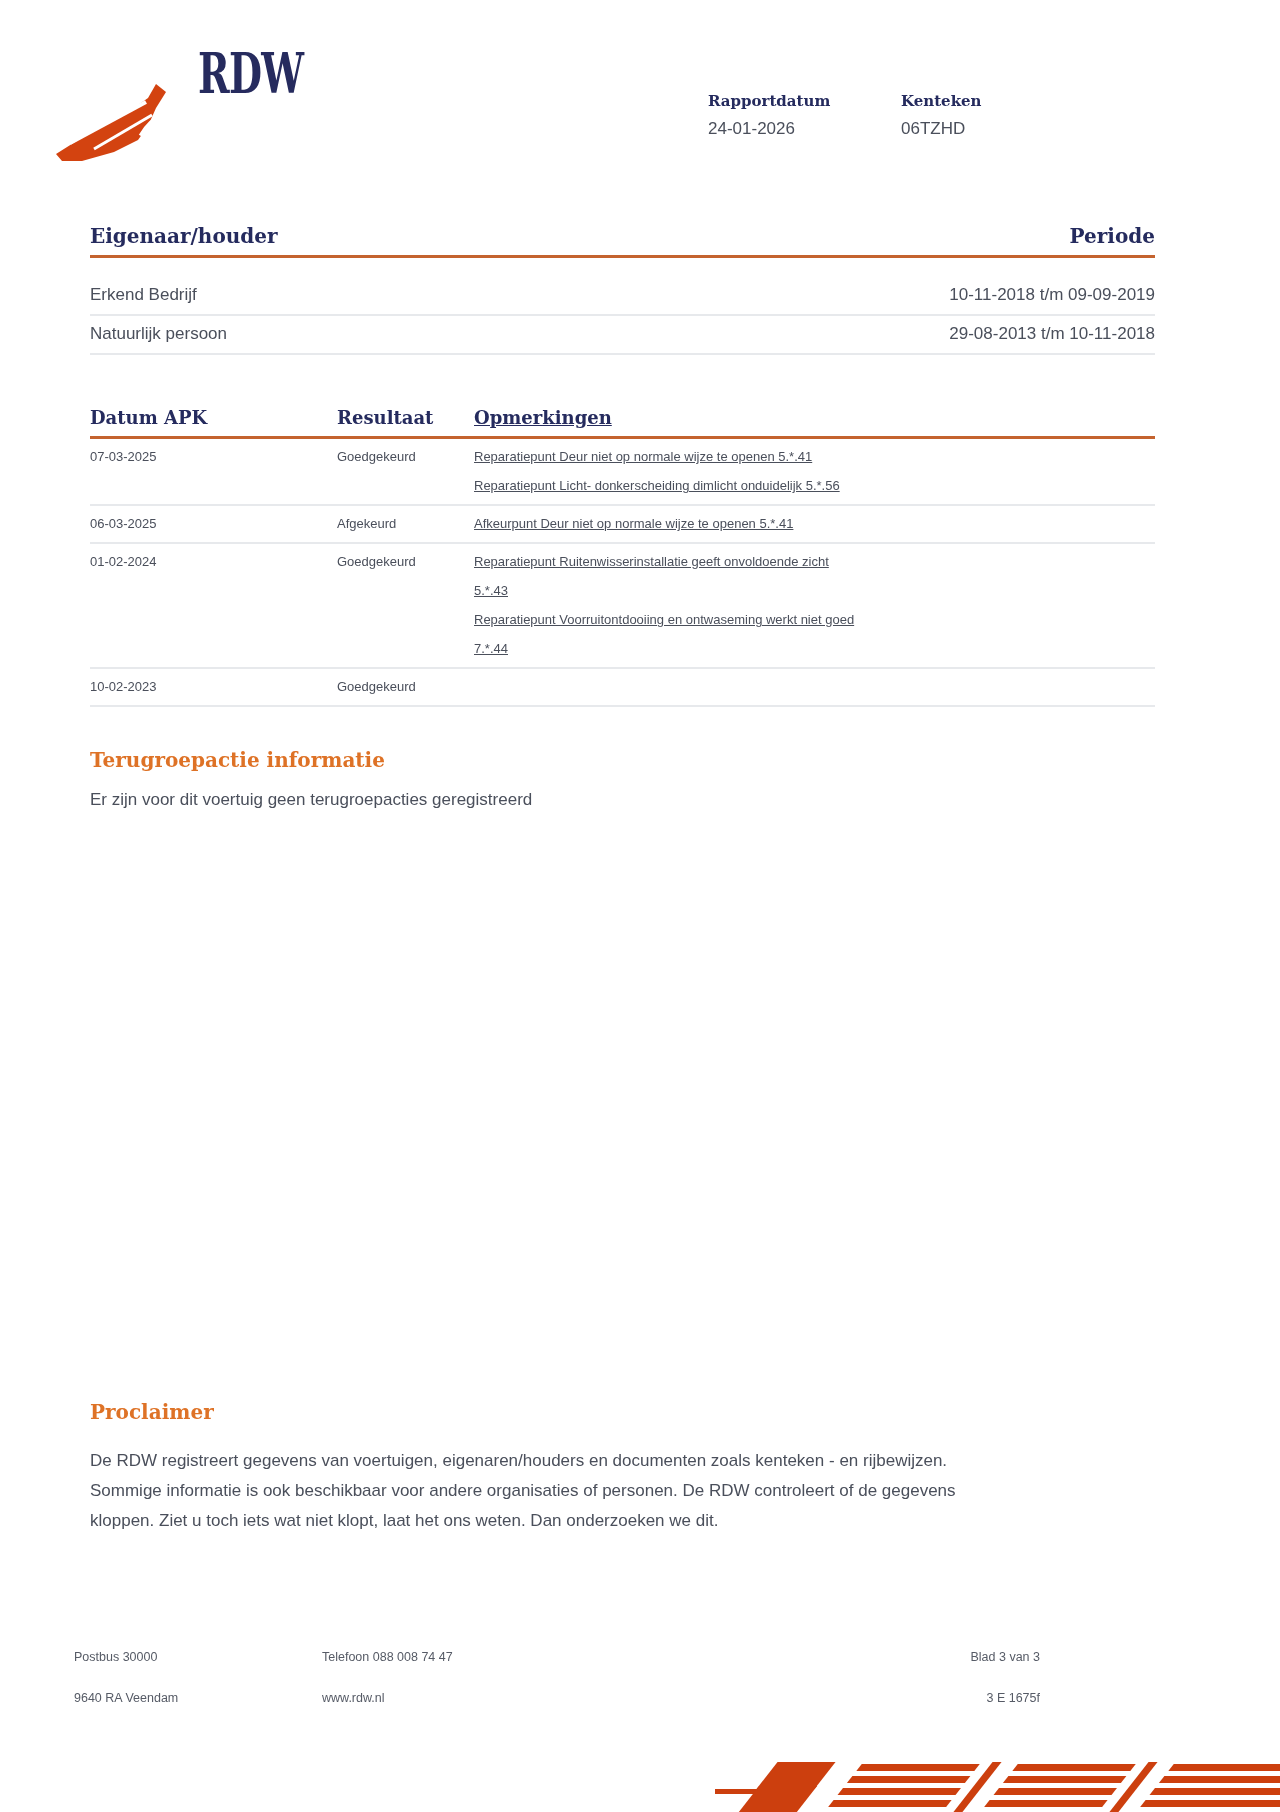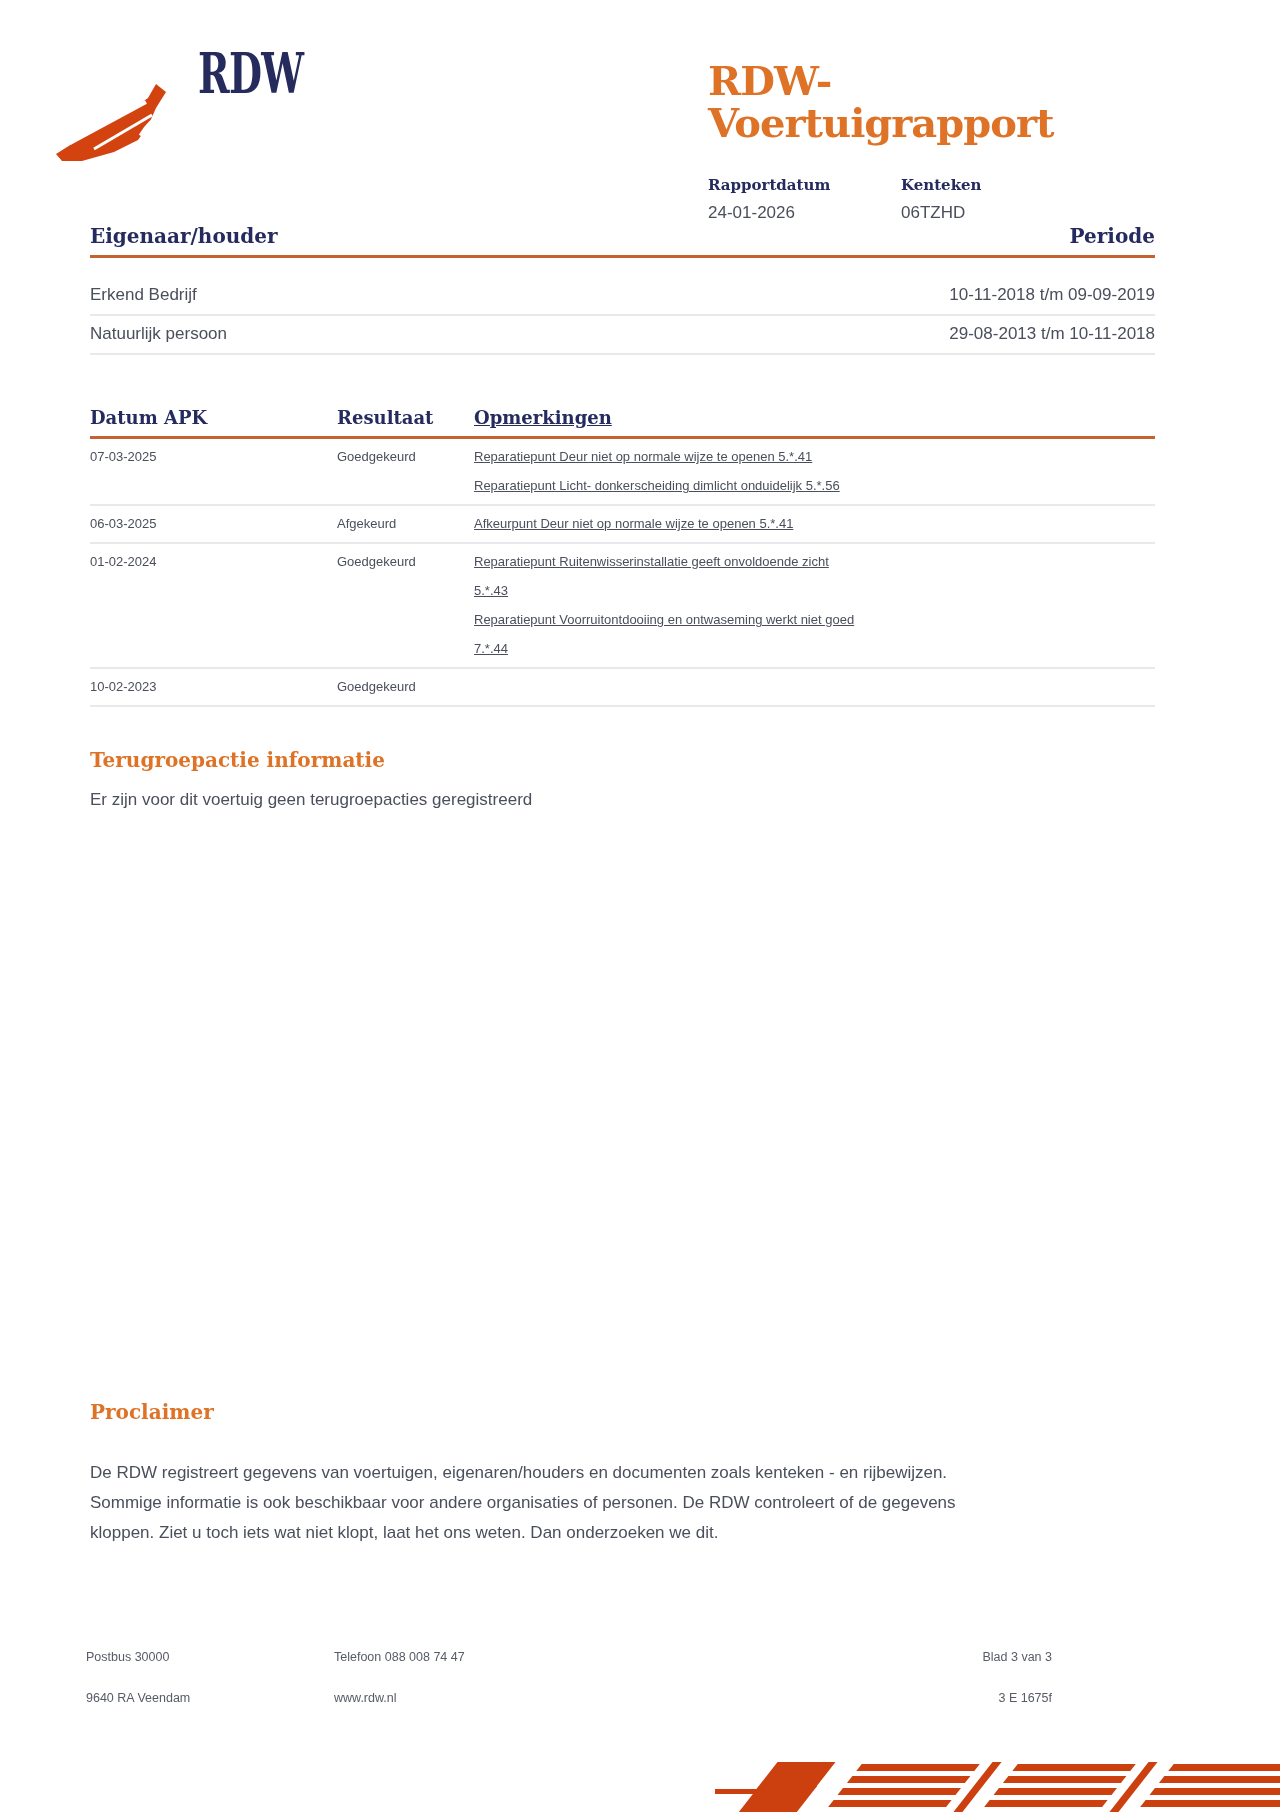--- a/index.html
+++ b/index.html
@@ -44,21 +44,21 @@
   .col-result { width:137px; flex:none; }
   .col-remarks { flex:1; min-width:0;text-decoration:underline; }
   .apk-row { display:flex; font-size:13px; line-height:29px; padding:3px 0 4px 0; border-bottom:2px solid #e7e9ec; }
   .apk-row .remark-line { line-height:29px; }
   .apk-row.empty-remarks { min-height:36px; }
 
   
   .sec-body { font-size:17px; margin-top:13px; line-height:30px; }
 
   
-  .footer { position:absolute; left:86px; top:1650px; width:966px; display:flex; font-size:12.5px; color:#565b66; }
+  .footer { position:absolute; left:74px; top:1650px; width:966px; display:flex; font-size:12.5px; color:#565b66; }
   .f-col1 { width:248px; flex:none; }
   .f-col2 { flex:1; }
   .f-col3 { text-align:right; }
   .f-col div + div { margin-top:27px; }
 
   
   .speed-graphic { position:absolute; right:0; bottom:0; width:565px; height:50px; overflow:hidden; }
   .sg { position:absolute; background:#cc3f0e; transform:skewX(-38deg); }
   .sg-hline { position:absolute; left:0; top:27px; width:92px; height:5px; background:#cc3f0e; }
   .sg-b1a { left:52px; top:0; width:58px; height:27px; }
@@ -77,21 +77,20 @@
 
 <svg class="logo-swoosh" viewBox="0 0 128 80" aria-hidden="true">
   <polygon fill="#d34310" points="2,72 40,48 74,30 94,16 102,2 112,10 102,26 94,44 84,58 60,70 28,79 8,79"></polygon>
   <path d="M16 61 L92 20" stroke="#ffffff" stroke-width="4" fill="none"></path>
   <path d="M40 67 L98 33" stroke="#ffffff" stroke-width="3" fill="none"></path>
   <path d="M87 54 Q 96 38 110 33" stroke="#ffffff" stroke-width="5" fill="none"></path>
 </svg>
 <div class="wordmark serif">RDW</div>
 
 <div class="header-right">
-  <div class="doc-title serif orange">RDW-Voertuigrapport</div>
   <div class="meta-row">
     <div class="meta-col1">
       <div class="meta-label serif navy">Rapportdatum</div>
       <div class="meta-value">24-01-2026</div>
     </div>
     <div class="meta-col2">
       <div class="meta-label serif navy">Kenteken</div>
       <div class="meta-value">06TZHD</div>
     </div>
   </div>
@@ -159,21 +158,21 @@
   </div>
 </div>
 
 <div class="section" style="top:748px;">
   <div class="sec-heading serif orange">Terugroepactie informatie</div>
   <div class="sec-body">Er zijn voor dit voertuig geen terugroepacties geregistreerd</div>
 </div>
 
 <div class="section" style="top:1400px;">
   <div class="sec-heading serif orange">Proclaimer</div>
-  <div class="sec-body" style="margin-top:34px;">
+  <div class="sec-body" style="margin-top:22px;">
     <div>De RDW registreert gegevens van voertuigen, eigenaren/houders en documenten zoals kenteken - en rijbewijzen.</div>
     <div>Sommige informatie is ook beschikbaar voor andere organisaties of personen. De RDW controleert of de gegevens</div>
     <div>kloppen. Ziet u toch iets wat niet klopt, laat het ons weten. Dan onderzoeken we dit.</div>
   </div>
 </div>
 
 <div class="footer">
   <div class="f-col f-col1">
     <div>Postbus 30000</div>
     <div>9640 RA Veendam</div>

